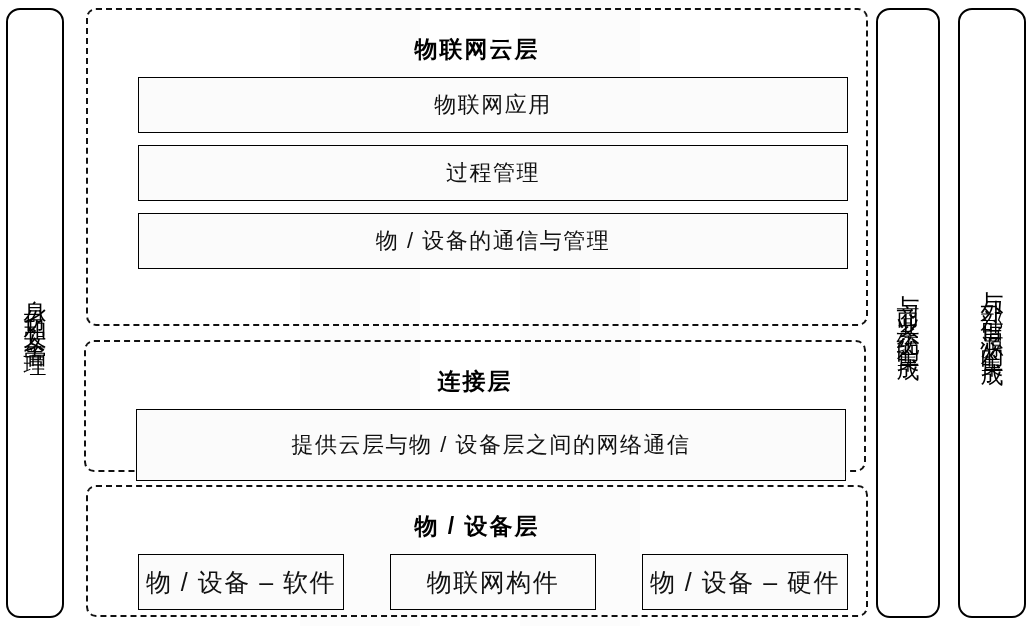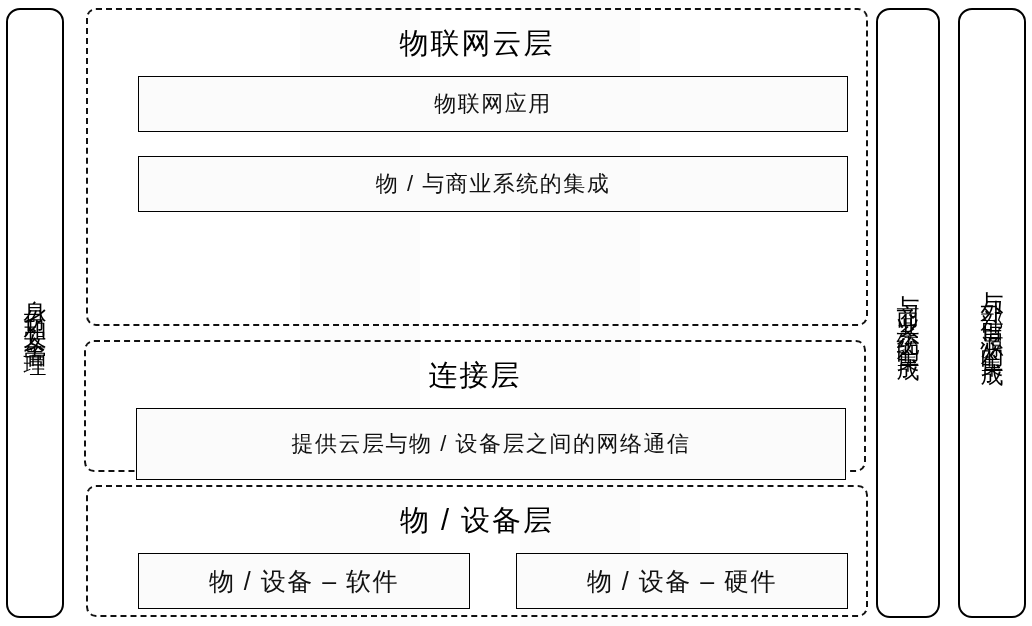--- a/index.html
+++ b/index.html
@@ -51,24 +51,24 @@
     border-radius: 10px;
     box-sizing: border-box;
     background: transparent;
   }
   #group-cloud      { left: 86px; top: 8px;   width: 782px; height: 318px; }
   #group-connect    { left: 84px; top: 340px; width: 782px; height: 132px; }
   #group-device     { left: 86px; top: 485px; width: 782px; height: 132px; }
 
   .group-title {
     text-align: center;
-    font-size: 29px;
-    font-weight: normal;
+    font-size: 23px;
+    font-weight: bold;
     letter-spacing: 2px;
-    margin-top: 14px;
+    margin-top: 24px;
   }
 
   .box {
     border: 1.5px solid #000;
     background: #fbfbfb;
     box-sizing: border-box;
     display: flex;
     align-items: center;
     justify-content: center;
     font-size: 22px;
@@ -115,39 +115,41 @@
   </div>
 
   <div class="dashed-group" id="group-cloud">
     <div class="group-title">物联网云层</div>
 
     <div class="row">
       <div class="box">物联网应用</div>
     </div>
 
     <div class="row">
+      <div class="box">过程管理</div>
     </div>
 
 
     <div class="row">
-      <div class="box">物 / 与商业系统的集成</div>
+      <div class="box">物 / 设备的通信与管理</div>
     </div>
   </div>
 
   <div class="dashed-group" id="group-connect">
     <div class="group-title">连接层</div>
     <div class="row">
       <div class="box">提供云层与物 / 设备层之间的网络通信</div>
     </div>
   </div>
 
   <div class="dashed-group" id="group-device">
     <div class="group-title">物 / 设备层</div>
     <div class="row">
       <div class="box">物 / 设备 – 软件</div>
+      <div class="box">物联网构件</div>
       <div class="box">物 / 设备 – 硬件</div>
     </div>
   </div>
 
   <div class="pillar" id="pillar-business">
     <div class="vtext">与商业系统的集成</div>
   </div>
 
   <div class="pillar" id="pillar-external">
     <div class="vtext">与外部信息源的集成</div>

